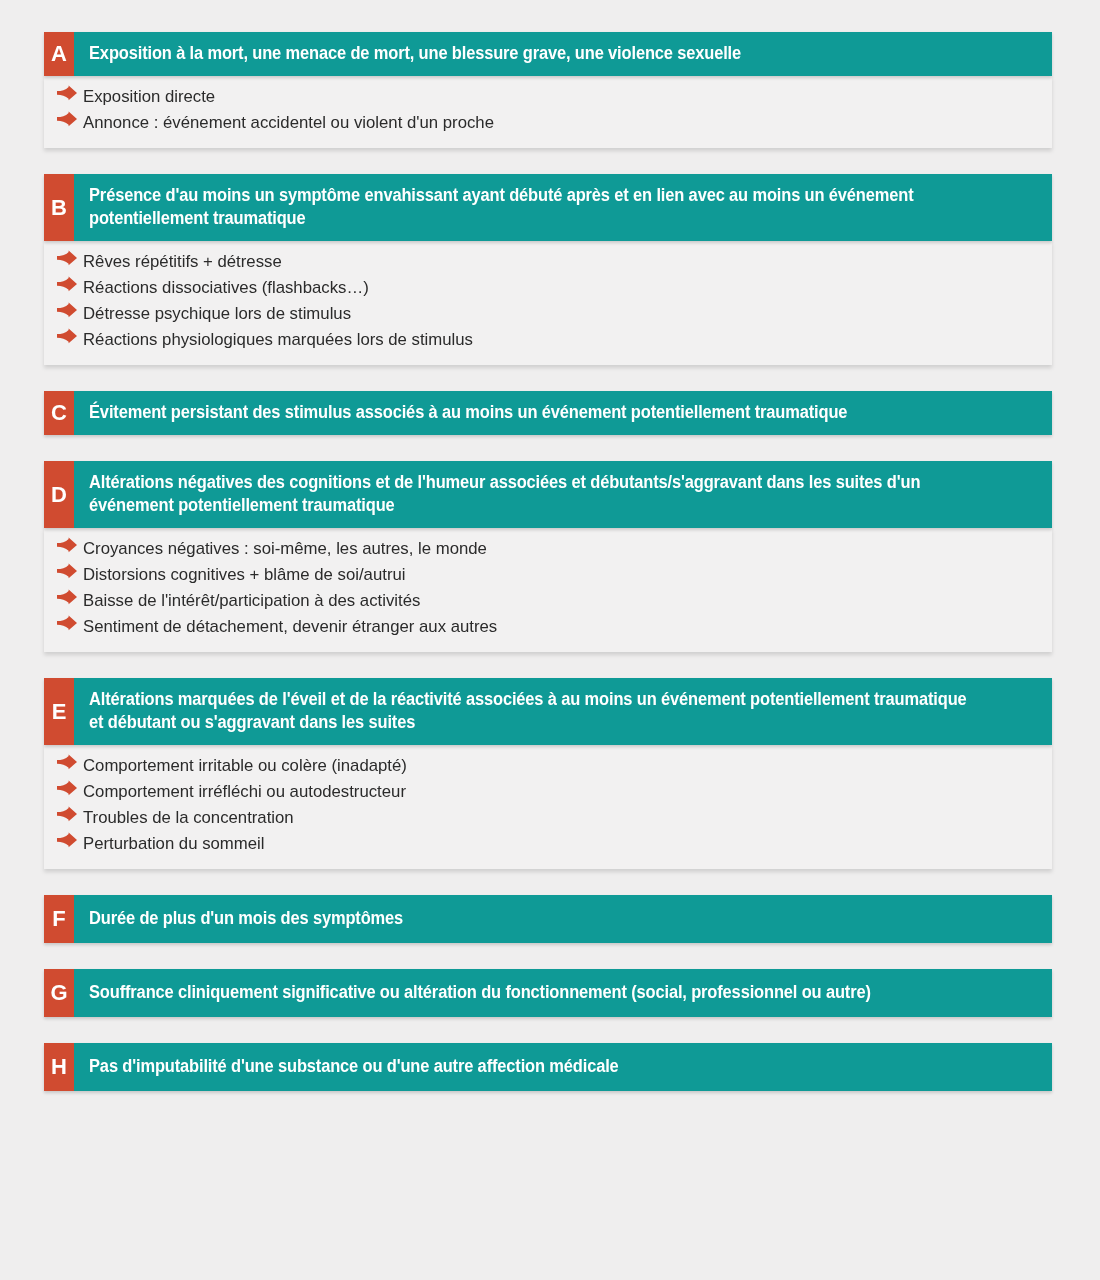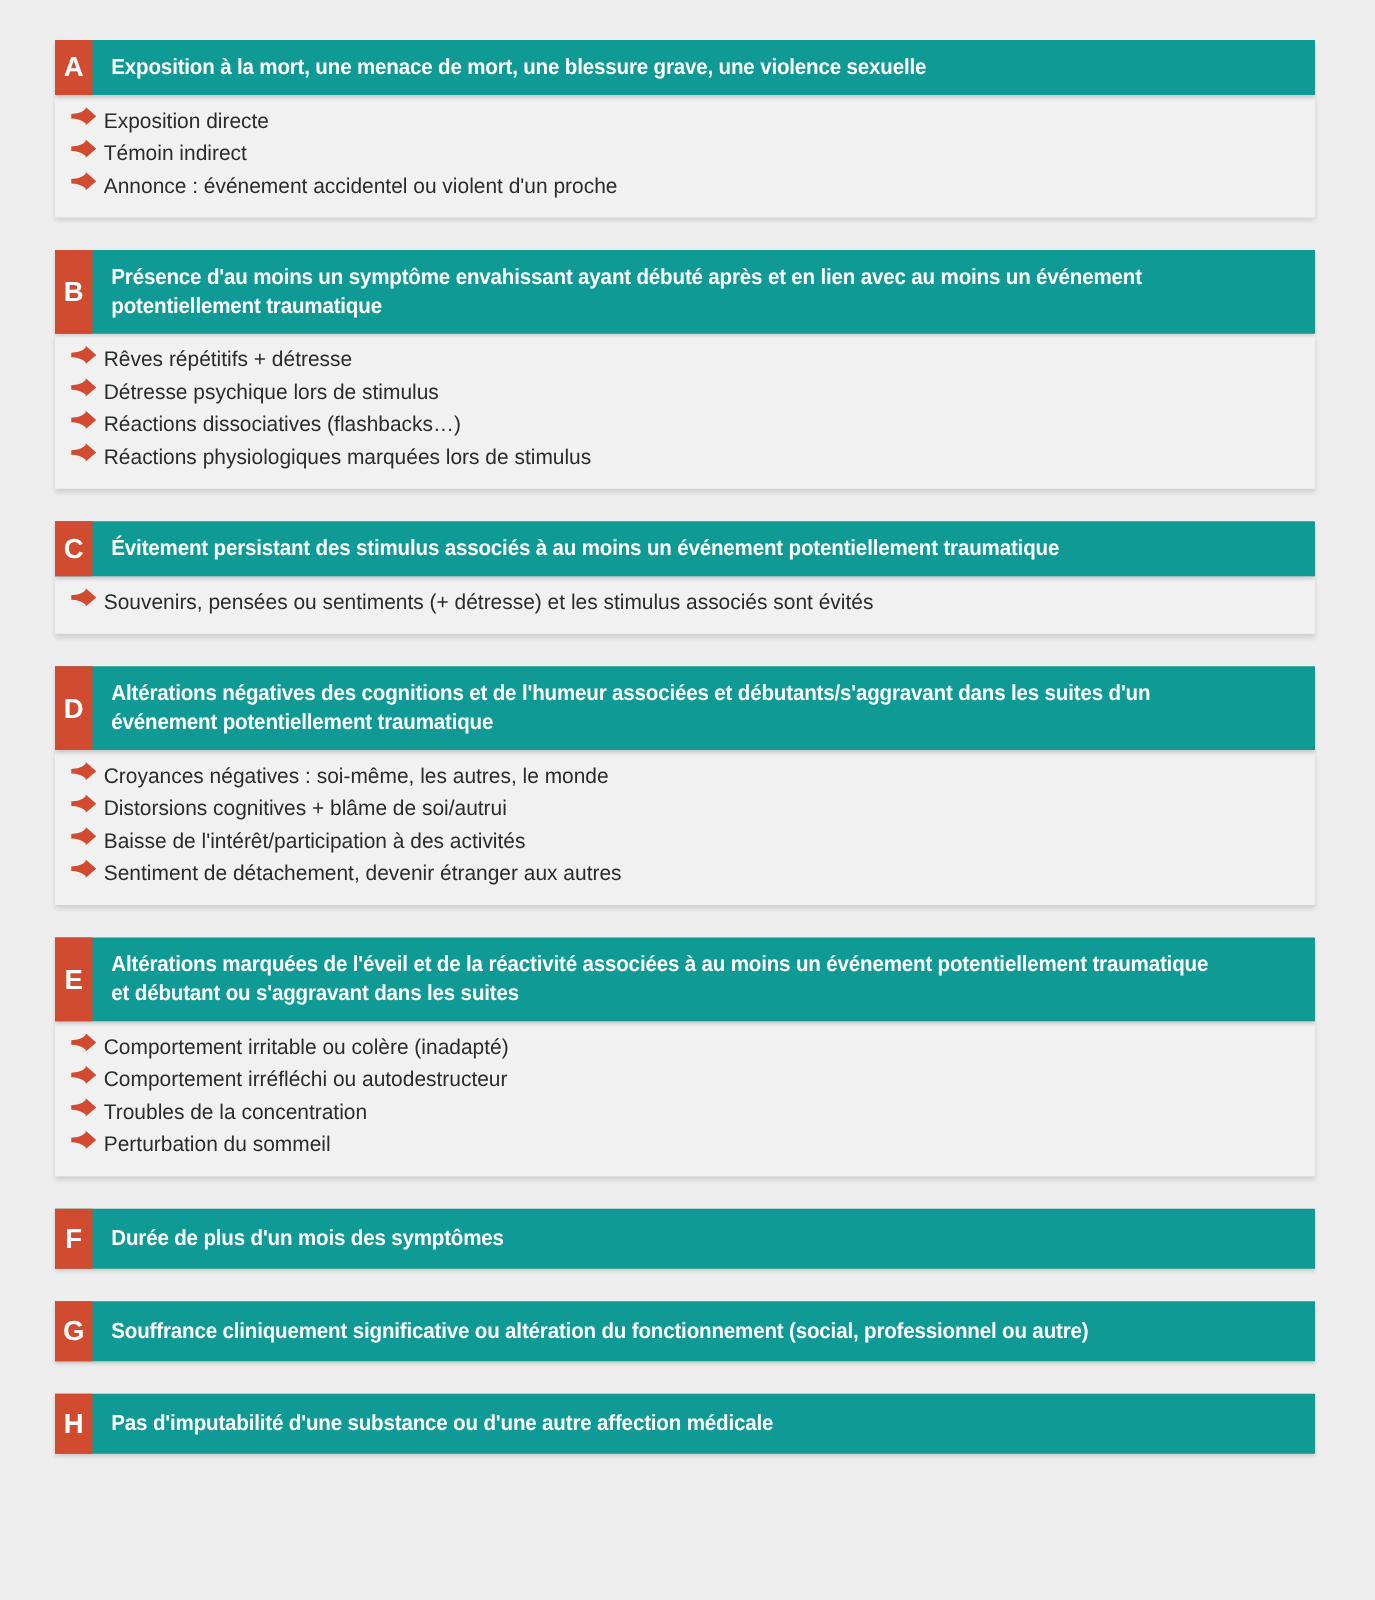--- a/index.html
+++ b/index.html
@@ -125,28 +125,20 @@
             </svg>
           </span>
           <span class="criterion-item-text">Exposition directe</span>
         </div>
         <div class="criterion-item">
           <span class="bullet-arrow">
             <svg width="22" height="16" viewBox="0 0 22 16" xmlns="http://www.w3.org/2000/svg" aria-hidden="true">
               <path d="M1 6.1 C5.5 6.1 9.6 5.0 12.6 2.0 L12.6 0.6 L21 7.9 L12.6 15.2 L12.6 13.8 C9.6 10.9 5.5 9.8 1 9.8 Z" fill="#d04b30"></path>
             </svg>
           </span>
-          <span class="criterion-item-text">Témoin indirect</span>
-        </div>
-        <div class="criterion-item">
-          <span class="bullet-arrow">
-            <svg width="22" height="16" viewBox="0 0 22 16" xmlns="http://www.w3.org/2000/svg" aria-hidden="true">
-              <path d="M1 6.1 C5.5 6.1 9.6 5.0 12.6 2.0 L12.6 0.6 L21 7.9 L12.6 15.2 L12.6 13.8 C9.6 10.9 5.5 9.8 1 9.8 Z" fill="#d04b30"></path>
-            </svg>
-          </span>
           <span class="criterion-item-text">Annonce : événement accidentel ou violent d'un proche</span>
         </div>
       </div>
     </div>
     <div class="criterion">
       <div class="criterion-header">
         <div class="criterion-letter">B</div>
         <div class="criterion-title">Présence d'au moins un symptôme envahissant ayant débuté après et en lien avec au moins un événement potentiellement traumatique</div>
       </div>
       <div class="criterion-body">
@@ -157,55 +149,45 @@
             </svg>
           </span>
           <span class="criterion-item-text">Rêves répétitifs + détresse</span>
         </div>
         <div class="criterion-item">
           <span class="bullet-arrow">
             <svg width="22" height="16" viewBox="0 0 22 16" xmlns="http://www.w3.org/2000/svg" aria-hidden="true">
               <path d="M1 6.1 C5.5 6.1 9.6 5.0 12.6 2.0 L12.6 0.6 L21 7.9 L12.6 15.2 L12.6 13.8 C9.6 10.9 5.5 9.8 1 9.8 Z" fill="#d04b30"></path>
             </svg>
           </span>
+          <span class="criterion-item-text">Réactions dissociatives (flashbacks…)</span>
+        </div>
+        <div class="criterion-item">
+          <span class="bullet-arrow">
+            <svg width="22" height="16" viewBox="0 0 22 16" xmlns="http://www.w3.org/2000/svg" aria-hidden="true">
+              <path d="M1 6.1 C5.5 6.1 9.6 5.0 12.6 2.0 L12.6 0.6 L21 7.9 L12.6 15.2 L12.6 13.8 C9.6 10.9 5.5 9.8 1 9.8 Z" fill="#d04b30"></path>
+            </svg>
+          </span>
           <span class="criterion-item-text">Détresse psychique lors de stimulus</span>
-        </div>
-        <div class="criterion-item">
-          <span class="bullet-arrow">
-            <svg width="22" height="16" viewBox="0 0 22 16" xmlns="http://www.w3.org/2000/svg" aria-hidden="true">
-              <path d="M1 6.1 C5.5 6.1 9.6 5.0 12.6 2.0 L12.6 0.6 L21 7.9 L12.6 15.2 L12.6 13.8 C9.6 10.9 5.5 9.8 1 9.8 Z" fill="#d04b30"></path>
-            </svg>
-          </span>
-          <span class="criterion-item-text">Réactions dissociatives (flashbacks…)</span>
         </div>
         <div class="criterion-item">
           <span class="bullet-arrow">
             <svg width="22" height="16" viewBox="0 0 22 16" xmlns="http://www.w3.org/2000/svg" aria-hidden="true">
               <path d="M1 6.1 C5.5 6.1 9.6 5.0 12.6 2.0 L12.6 0.6 L21 7.9 L12.6 15.2 L12.6 13.8 C9.6 10.9 5.5 9.8 1 9.8 Z" fill="#d04b30"></path>
             </svg>
           </span>
           <span class="criterion-item-text">Réactions physiologiques marquées lors de stimulus</span>
         </div>
       </div>
     </div>
     <div class="criterion">
       <div class="criterion-header">
         <div class="criterion-letter">C</div>
         <div class="criterion-title">Évitement persistant des stimulus associés à au moins un événement potentiellement traumatique</div>
       </div>
-      <div class="criterion-body">
-        <div class="criterion-item">
-          <span class="bullet-arrow">
-            <svg width="22" height="16" viewBox="0 0 22 16" xmlns="http://www.w3.org/2000/svg" aria-hidden="true">
-              <path d="M1 6.1 C5.5 6.1 9.6 5.0 12.6 2.0 L12.6 0.6 L21 7.9 L12.6 15.2 L12.6 13.8 C9.6 10.9 5.5 9.8 1 9.8 Z" fill="#d04b30"></path>
-            </svg>
-          </span>
-          <span class="criterion-item-text">Souvenirs, pensées ou sentiments (+ détresse) et les stimulus associés sont évités</span>
-        </div>
-      </div>
     </div>
     <div class="criterion">
       <div class="criterion-header">
         <div class="criterion-letter">D</div>
         <div class="criterion-title">Altérations négatives des cognitions et de l'humeur associées et débutants/s'aggravant dans les suites d'un événement potentiellement traumatique</div>
       </div>
       <div class="criterion-body">
         <div class="criterion-item">
           <span class="bullet-arrow">
             <svg width="22" height="16" viewBox="0 0 22 16" xmlns="http://www.w3.org/2000/svg" aria-hidden="true">

